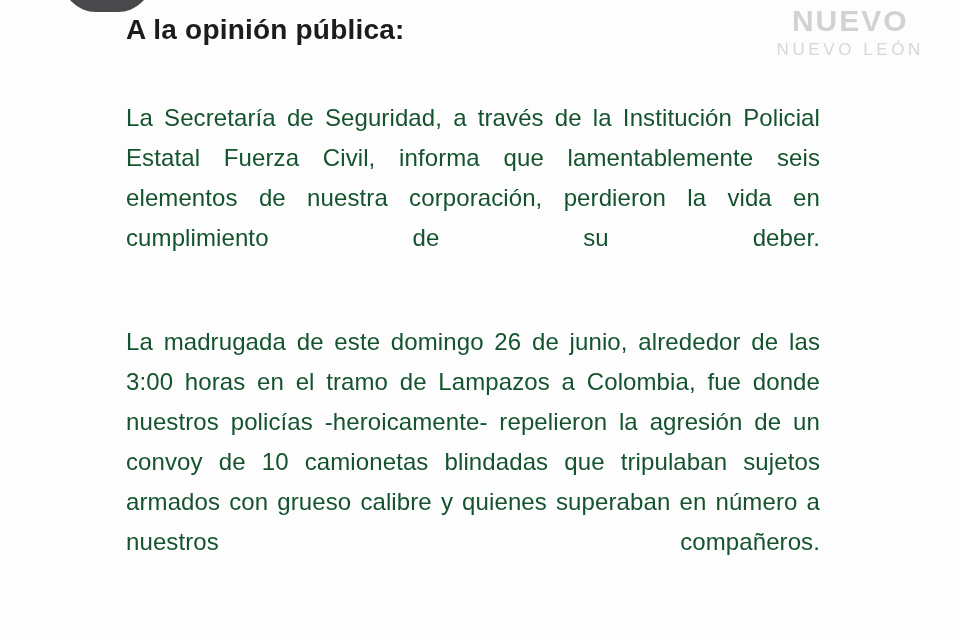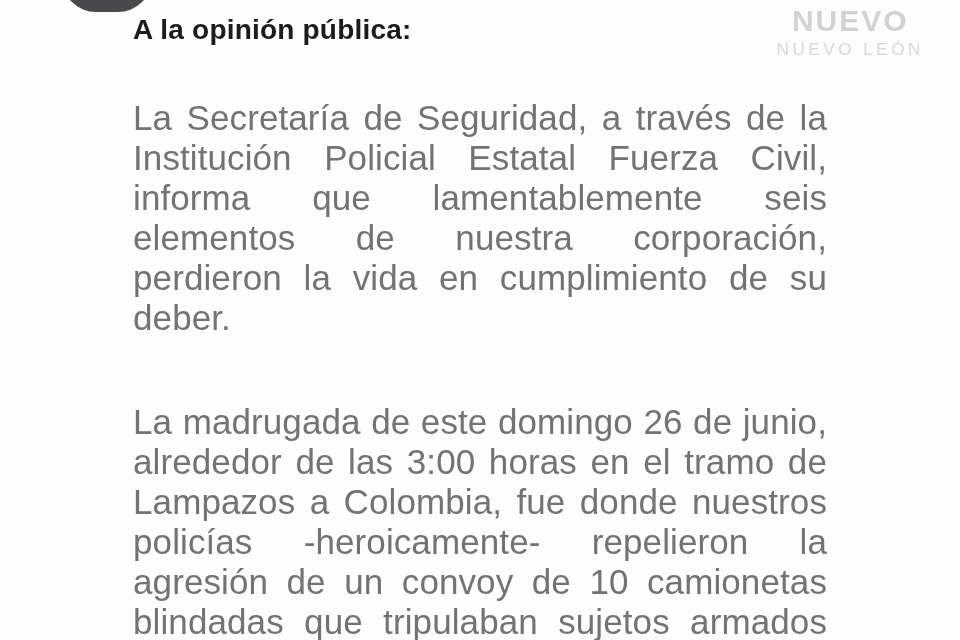--- a/index.html
+++ b/index.html
@@ -49,36 +49,36 @@
     text-align: center;
   }
   .brand-sub {
     font-size: 17px;
     letter-spacing: 3.6px;
     margin-top: 4px;
     color: #d7d7d9;
   }
   .content {
     position: absolute;
-    left: 133px;
+    left: 126px;
     top: 0;
     width: 694px;
     height: 640px;
   }
   .doc-title {
     font-size: 28px;
     font-weight: bold;
     color: #1c1c1c;
     margin: 14px 0 0 0;
     letter-spacing: 0.2px;
   }
   .para {
-    font-size: 35px;
+    font-size: 24px;
     line-height: 40px;
-    color: #737373;
+    color: #14532d;
     text-align: justify;
     text-justify: inter-word;
     margin: 0;
     letter-spacing: 0.1px;
   }
   .para.p1 {
     margin-top: 52px;
   }
   .para.p2 {
     margin-top: 24px;

